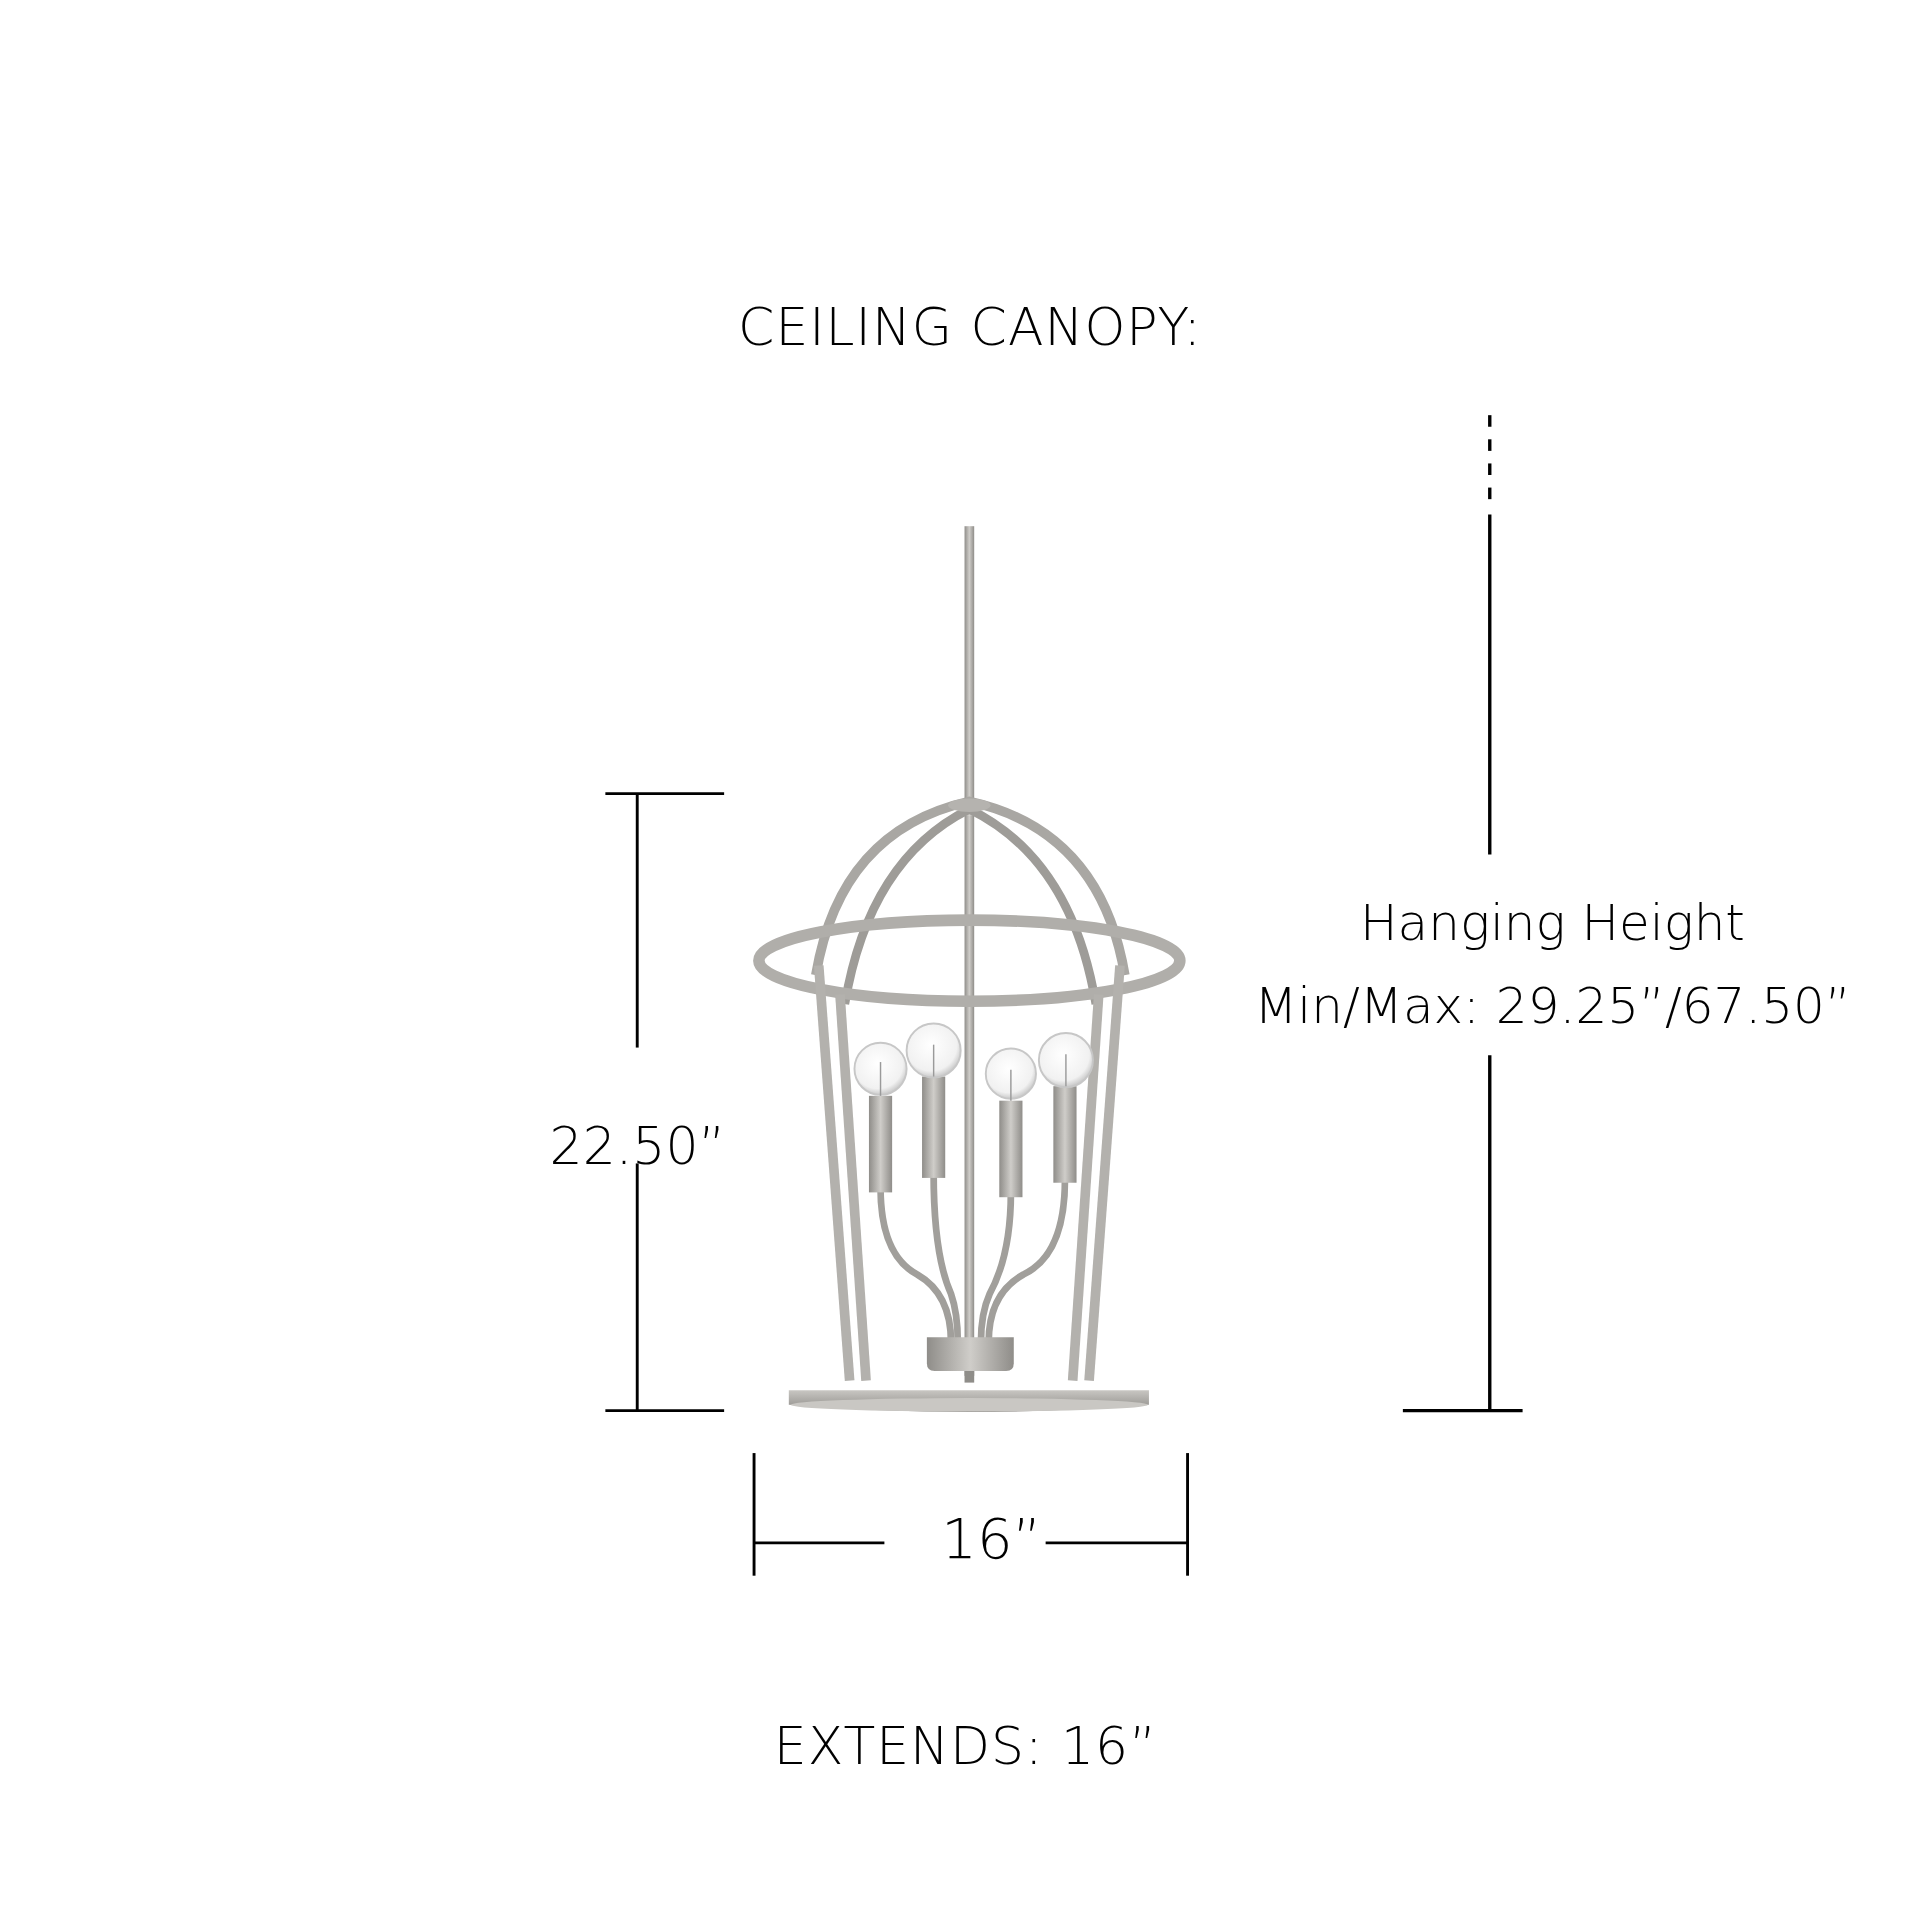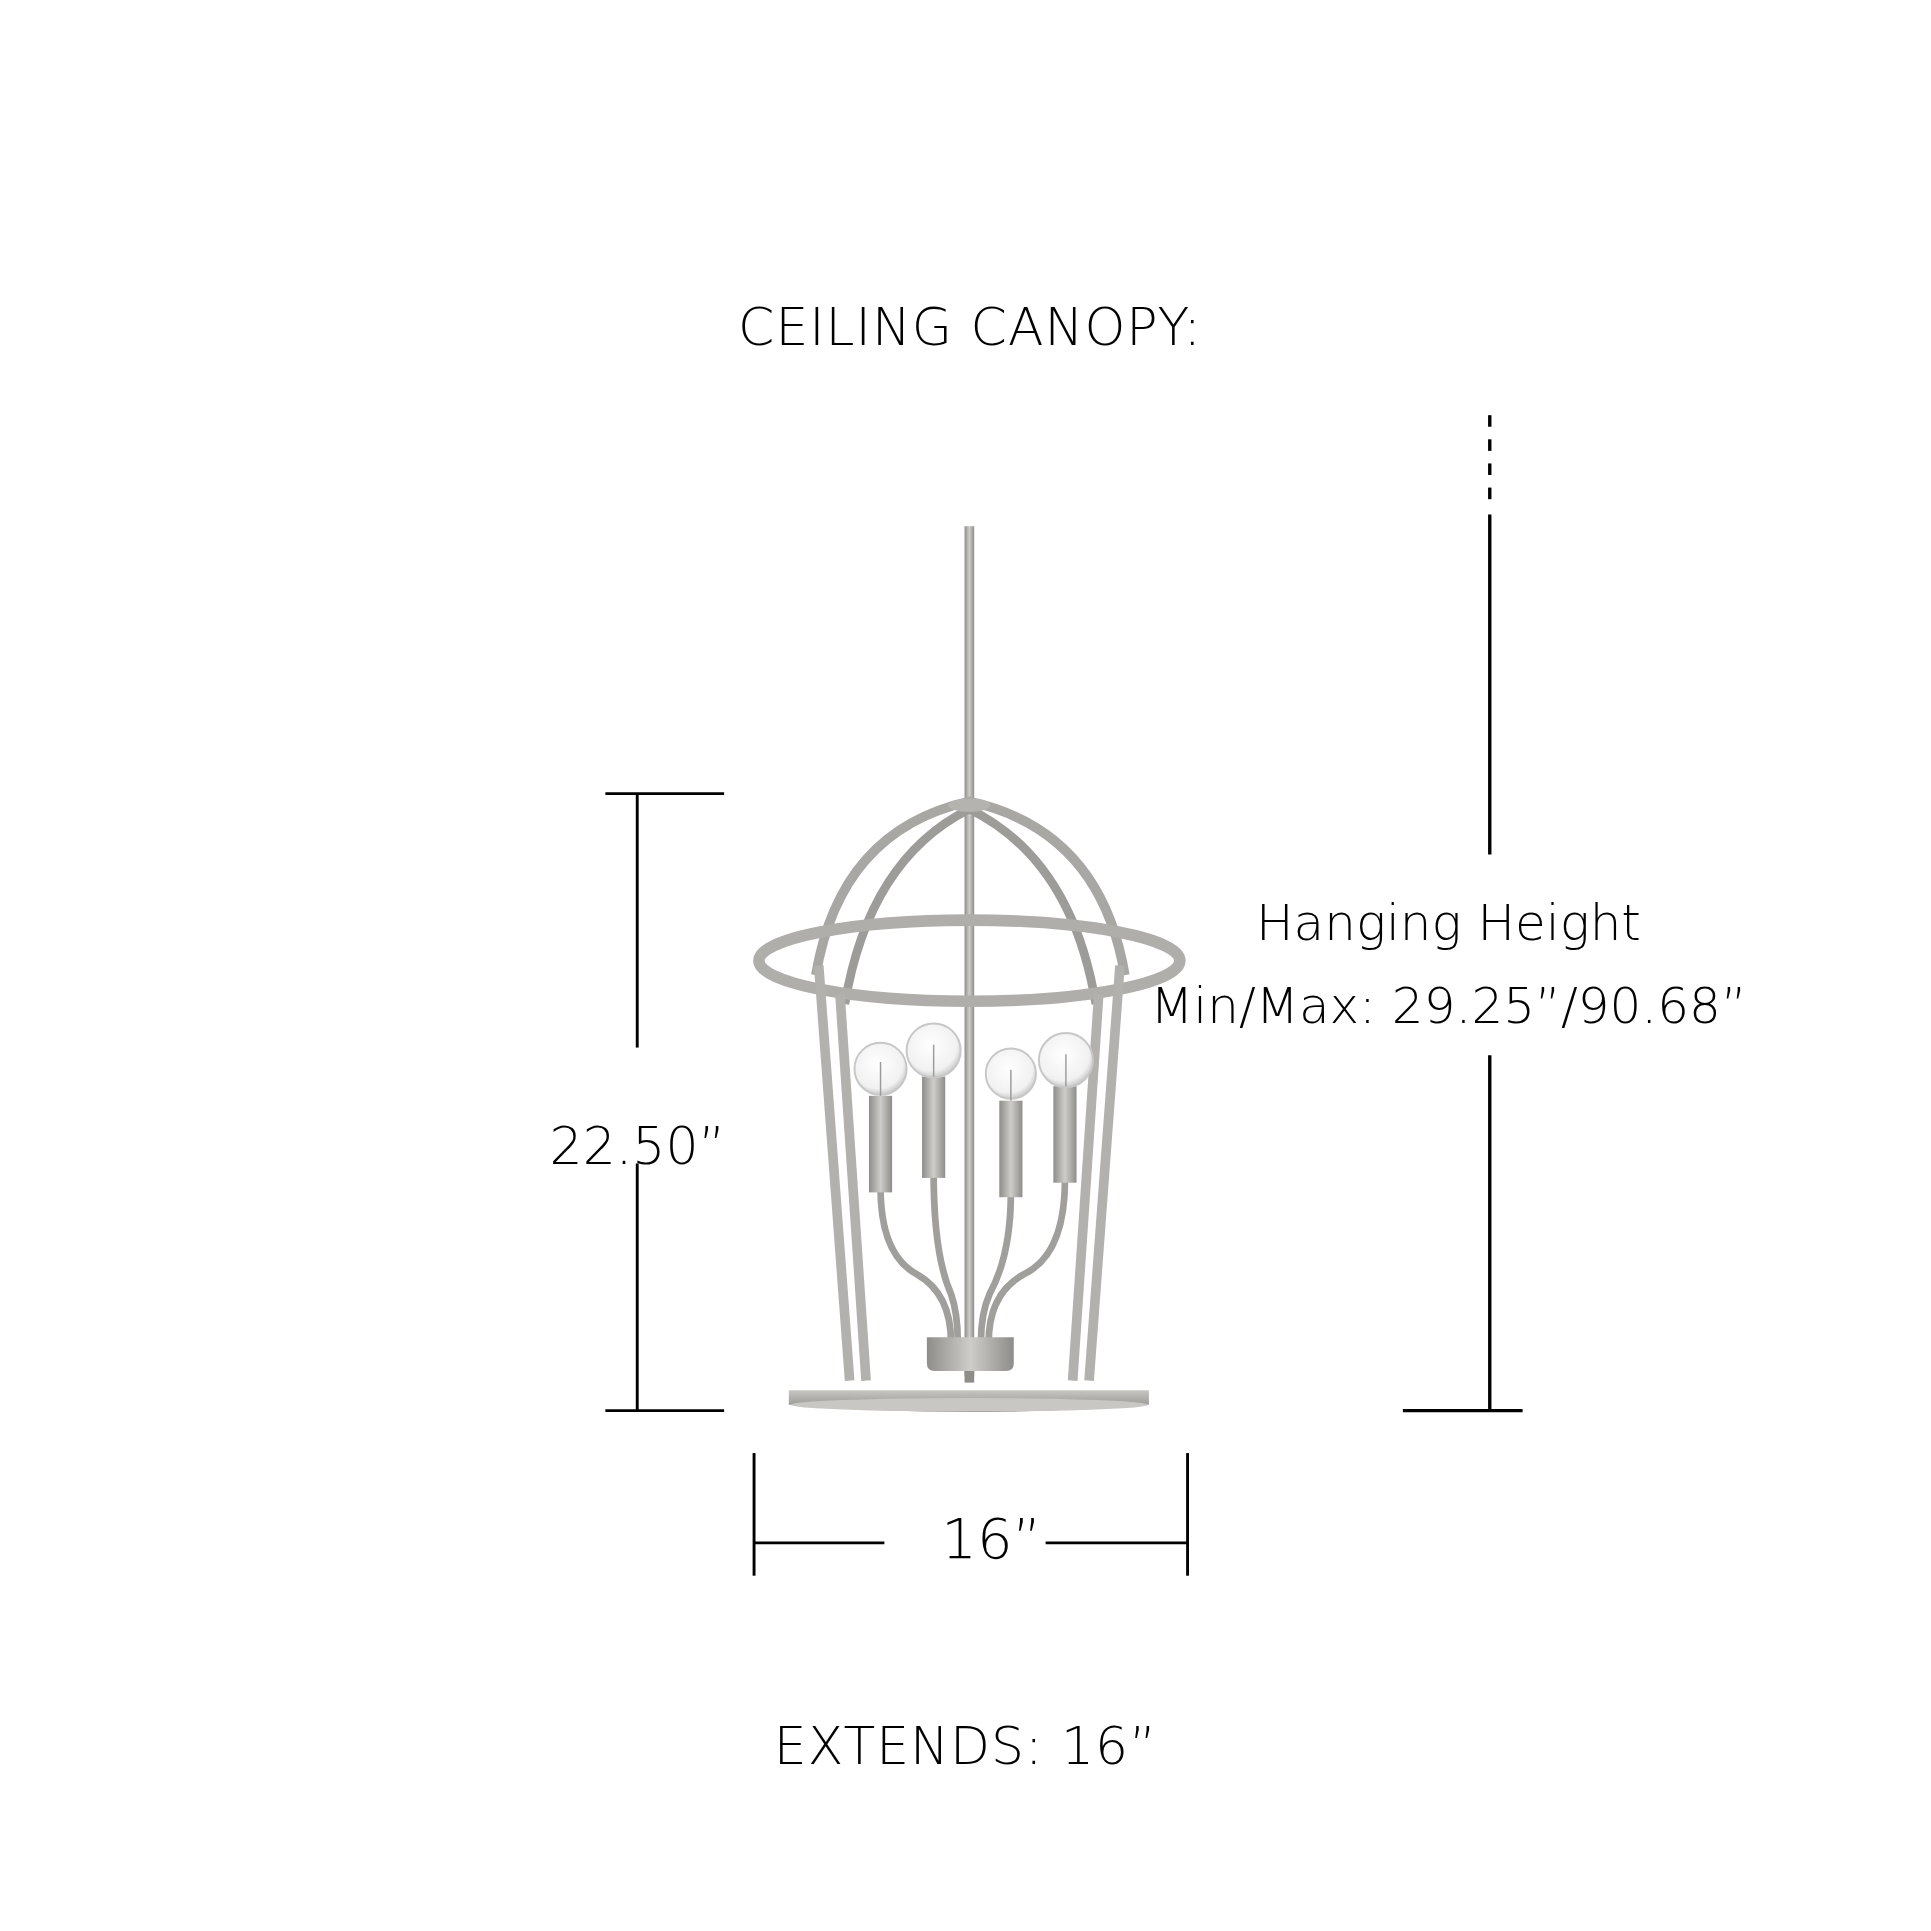--- a/index.html
+++ b/index.html
@@ -1,21 +1,21 @@
 <!DOCTYPE html>
 <html><head>
 <meta charset="utf-8">
 <style>
   html, body { margin:0; padding:0; background:#ffffff; }
   body { width:1931px; height:1931px; position:relative; overflow:hidden;
          font-family:"DejaVu Sans", "Liberation Sans", sans-serif; color:#000; }
   .label { position:absolute; text-align:center; font-weight:300; white-space:nowrap; line-height:1; }
   .canopy { left:579px; width:782px; top:301px; font-size:52px; letter-spacing:1px;text-align:center; }
   .canopy div { height:87px; }
-  .hh { left:1130px; width:637px; top:898px; font-size:50px; }
+  .hh { left:1234px; width:637px; top:898px; font-size:50px; }
   .hh div { height:83px; }
   .h-dim { left:541px; width:193px; top:1120px; font-size:52px; }
   .w-dim { left:890px; width:203px; top:1511px; font-size:56px; }
   .ext { left:676px; width:579px; top:1710px; font-size:52px; letter-spacing:1px;margin-top:10px; }
   svg.overlay { position:absolute; left:0; top:0; }
 </style>
 </head>
 <body>
 
 <svg class="overlay" width="1931" height="1931" viewBox="0 0 2000 2000">
@@ -110,21 +110,21 @@
     <ellipse cx="1004" cy="1455" rx="185" ry="7" fill="#c9c7c3"></ellipse>
   </g>
 </svg>
 
 <div class="label canopy">
   <div>CEILING CANOPY:</div>
 </div>
 
 <div class="label hh">
   <div>Hanging Height</div>
-  <div>Min/Max: 29.25”/90.68”</div>
+  <div>Min/Max: 29.25”/67.50”</div>
 </div>
 
 <div class="label h-dim">22.50”</div>
 
 <div class="label w-dim">16”</div>
 
 <div class="label ext">EXTENDS: 16”</div>
 
 
 </body></html>

